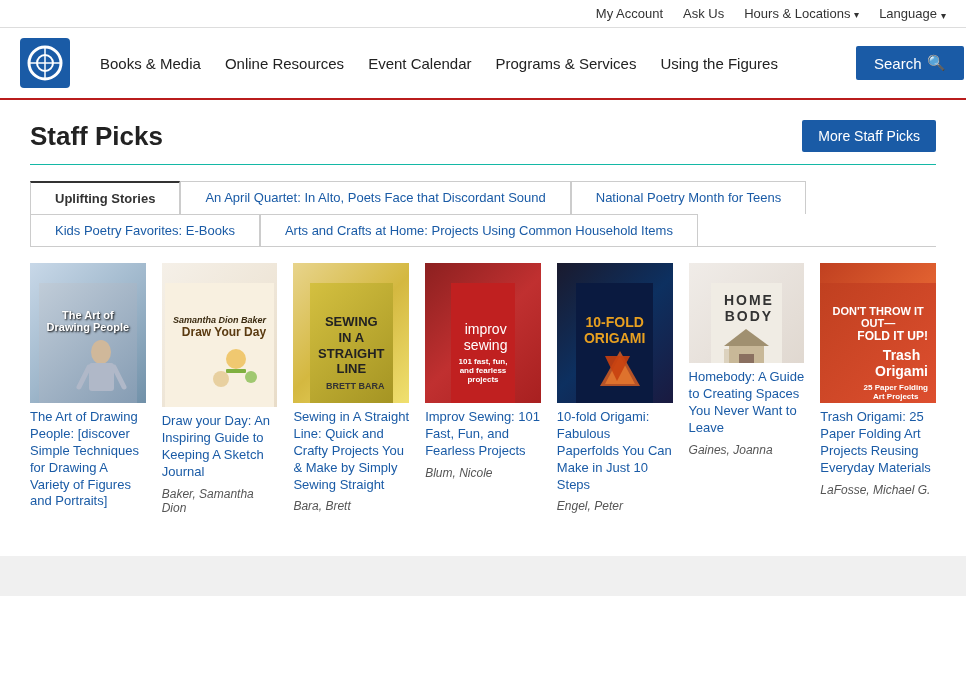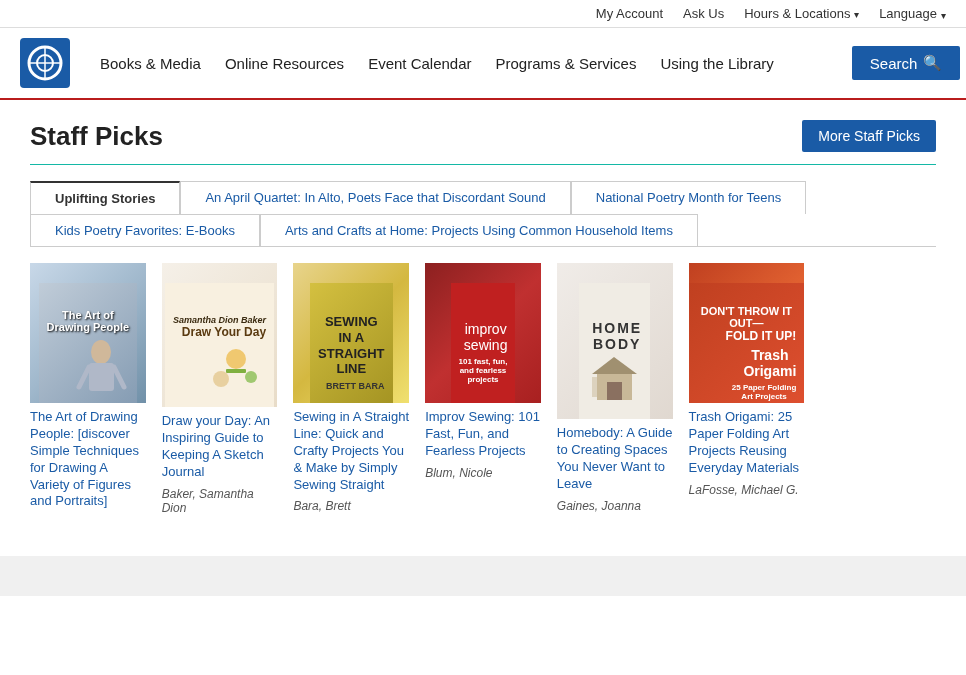--- a/index.html
+++ b/index.html
@@ -183,21 +183,21 @@
       height: 140px;
     }
     .cover-origami {
       background: linear-gradient(135deg, #1a1a2e 0%, #0d3060 50%, #1a1a40 100%);
       width: 100%;
       height: 140px;
     }
     .cover-homebody {
       background: linear-gradient(135deg, #f0ece8 0%, #e0d8d0 100%);
       width: 100%;
-      height: 156px;
+      height: 100px;
     }
     .cover-trash-origami {
       background: linear-gradient(135deg, #c04020 0%, #e06030 50%, #c84828 100%);
       width: 100%;
       height: 140px;
     }
 
     .cover-text {
       padding: 8px;
       font-size: 11px;
@@ -249,21 +249,21 @@
       <line x1="25" y1="9" x2="25" y2="41" stroke="#fff" stroke-width="1.5"></line>
       <line x1="9" y1="25" x2="41" y2="25" stroke="#fff" stroke-width="1.5"></line>
     </svg>
   </div>
 
   <nav class="main-nav">
     <a>Books &amp; Media</a>
     <a>Online Resources</a>
     <a>Event Calendar</a>
     <a>Programs &amp; Services</a>
-    <a>Using the Library</a>
+    <a>Using the Figures</a>
   </nav>
 
   <button class="search-btn">
     <span>Search</span>
     <span>🔍</span>
   </button>
 </div>
 
 <div class="staff-picks-section">
   <div class="staff-picks-header">
@@ -329,20 +329,34 @@
       <div class="book-cover cover-improv">
         <div class="cover-text cover-text-light" style="flex-direction:column; background: #c02020;">
           <div style="font-weight:normal; font-size:14px; text-align:center;">improv<br>sewing</div>
           <div style="font-size:8px; margin-top:4px;">101 fast, fun,<br>and fearless<br>projects</div>
         </div>
       </div>
       <div class="book-title">Improv Sewing: 101 Fast, Fun, and Fearless Projects</div>
       <div class="book-author">Blum, Nicole</div>
     </div>
 
+    <div class="book-item">
+      <div class="book-cover cover-origami">
+        <div class="cover-text cover-text-light" style="flex-direction:column; background: #0a1a40;">
+          <div style="font-weight:bold; font-size:14px; color:#e8a020; text-align:center;">10-FOLD<br>ORIGAMI</div>
+          <svg width="50" height="45" viewBox="0 0 50 45">
+            <polygon points="25,5 45,40 5,40" fill="#e06020" opacity="0.8"></polygon>
+            <polygon points="25,10 40,38 10,38" fill="#f08030" opacity="0.7"></polygon>
+            <polygon points="10,10 35,10 22,35" fill="#c84010" opacity="0.9"></polygon>
+          </svg>
+        </div>
+      </div>
+      <div class="book-title">10-fold Origami: Fabulous Paperfolds You Can Make in Just 10 Steps</div>
+      <div class="book-author">Engel, Peter</div>
+    </div>
 
     <div class="book-item">
       <div class="book-cover cover-homebody">
         <div class="cover-text" style="flex-direction:column; background: #f0ece4; color:#333;">
           <div style="font-weight:bold; font-size:14px; letter-spacing:2px;">HOME<br>BODY</div>
           <svg width="55" height="50" viewBox="0 0 55 50">
             <rect x="10" y="20" width="35" height="28" fill="#c8b898"></rect>
             <polygon points="27,5 5,22 50,22" fill="#a09070"></polygon>
             <rect x="20" y="30" width="15" height="18" fill="#8a7060"></rect>
             <rect x="5" y="25" width="10" height="20" fill="#c8b898" opacity="0.5"></rect>

